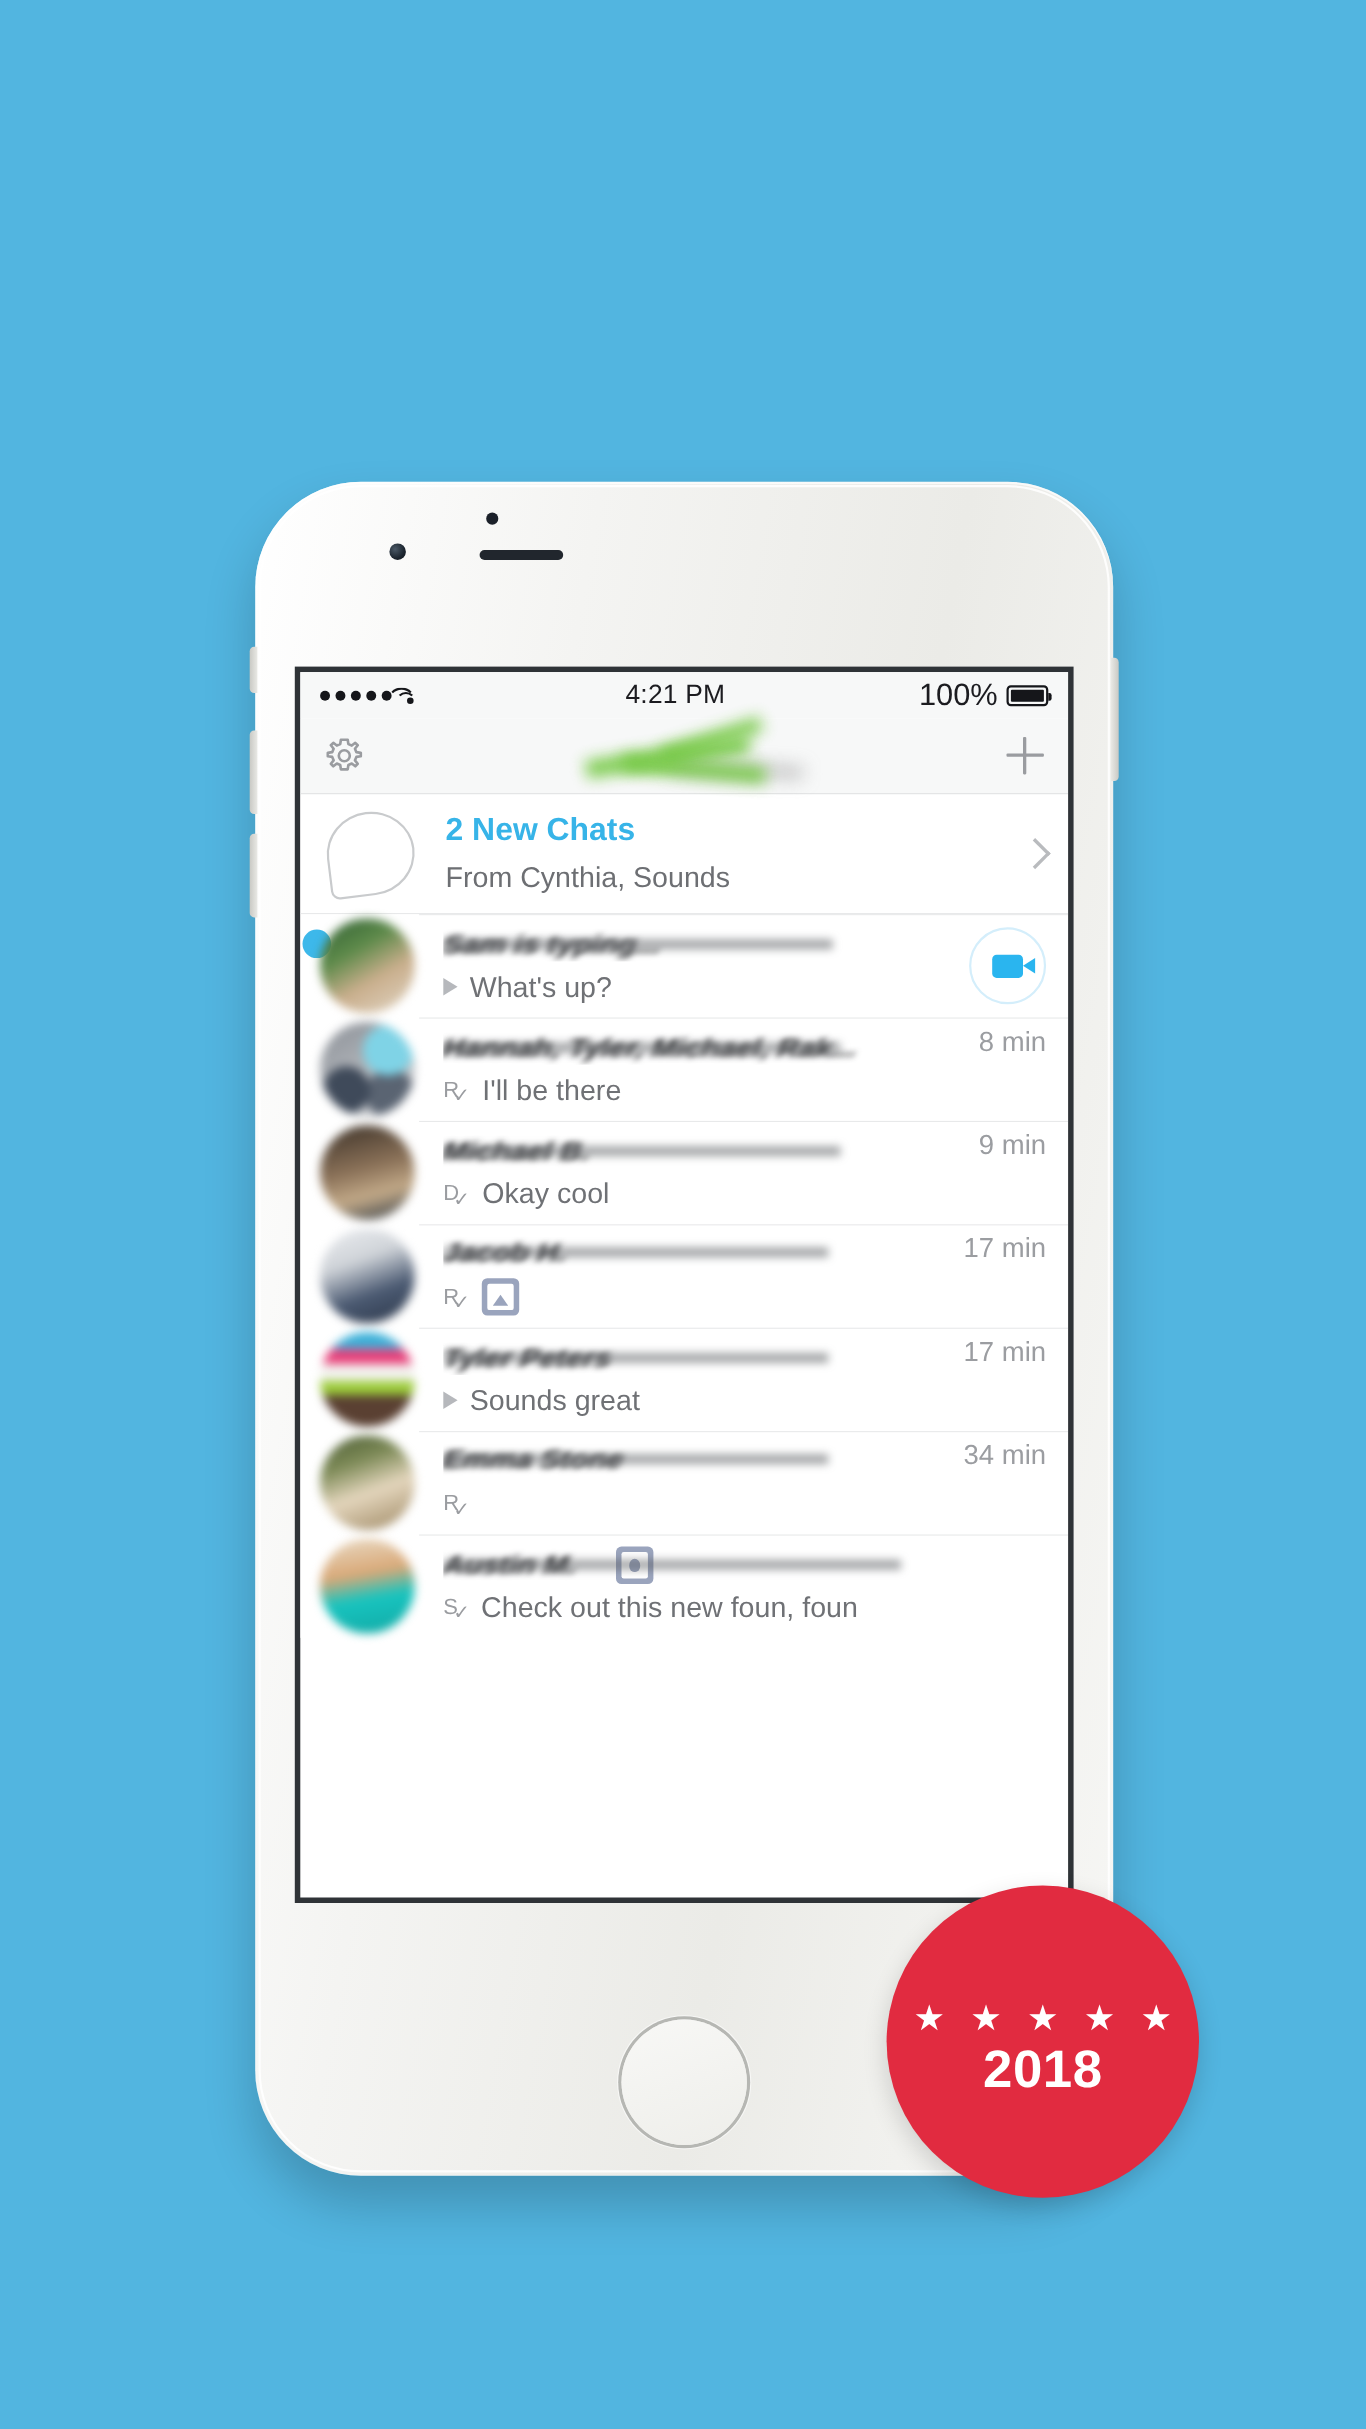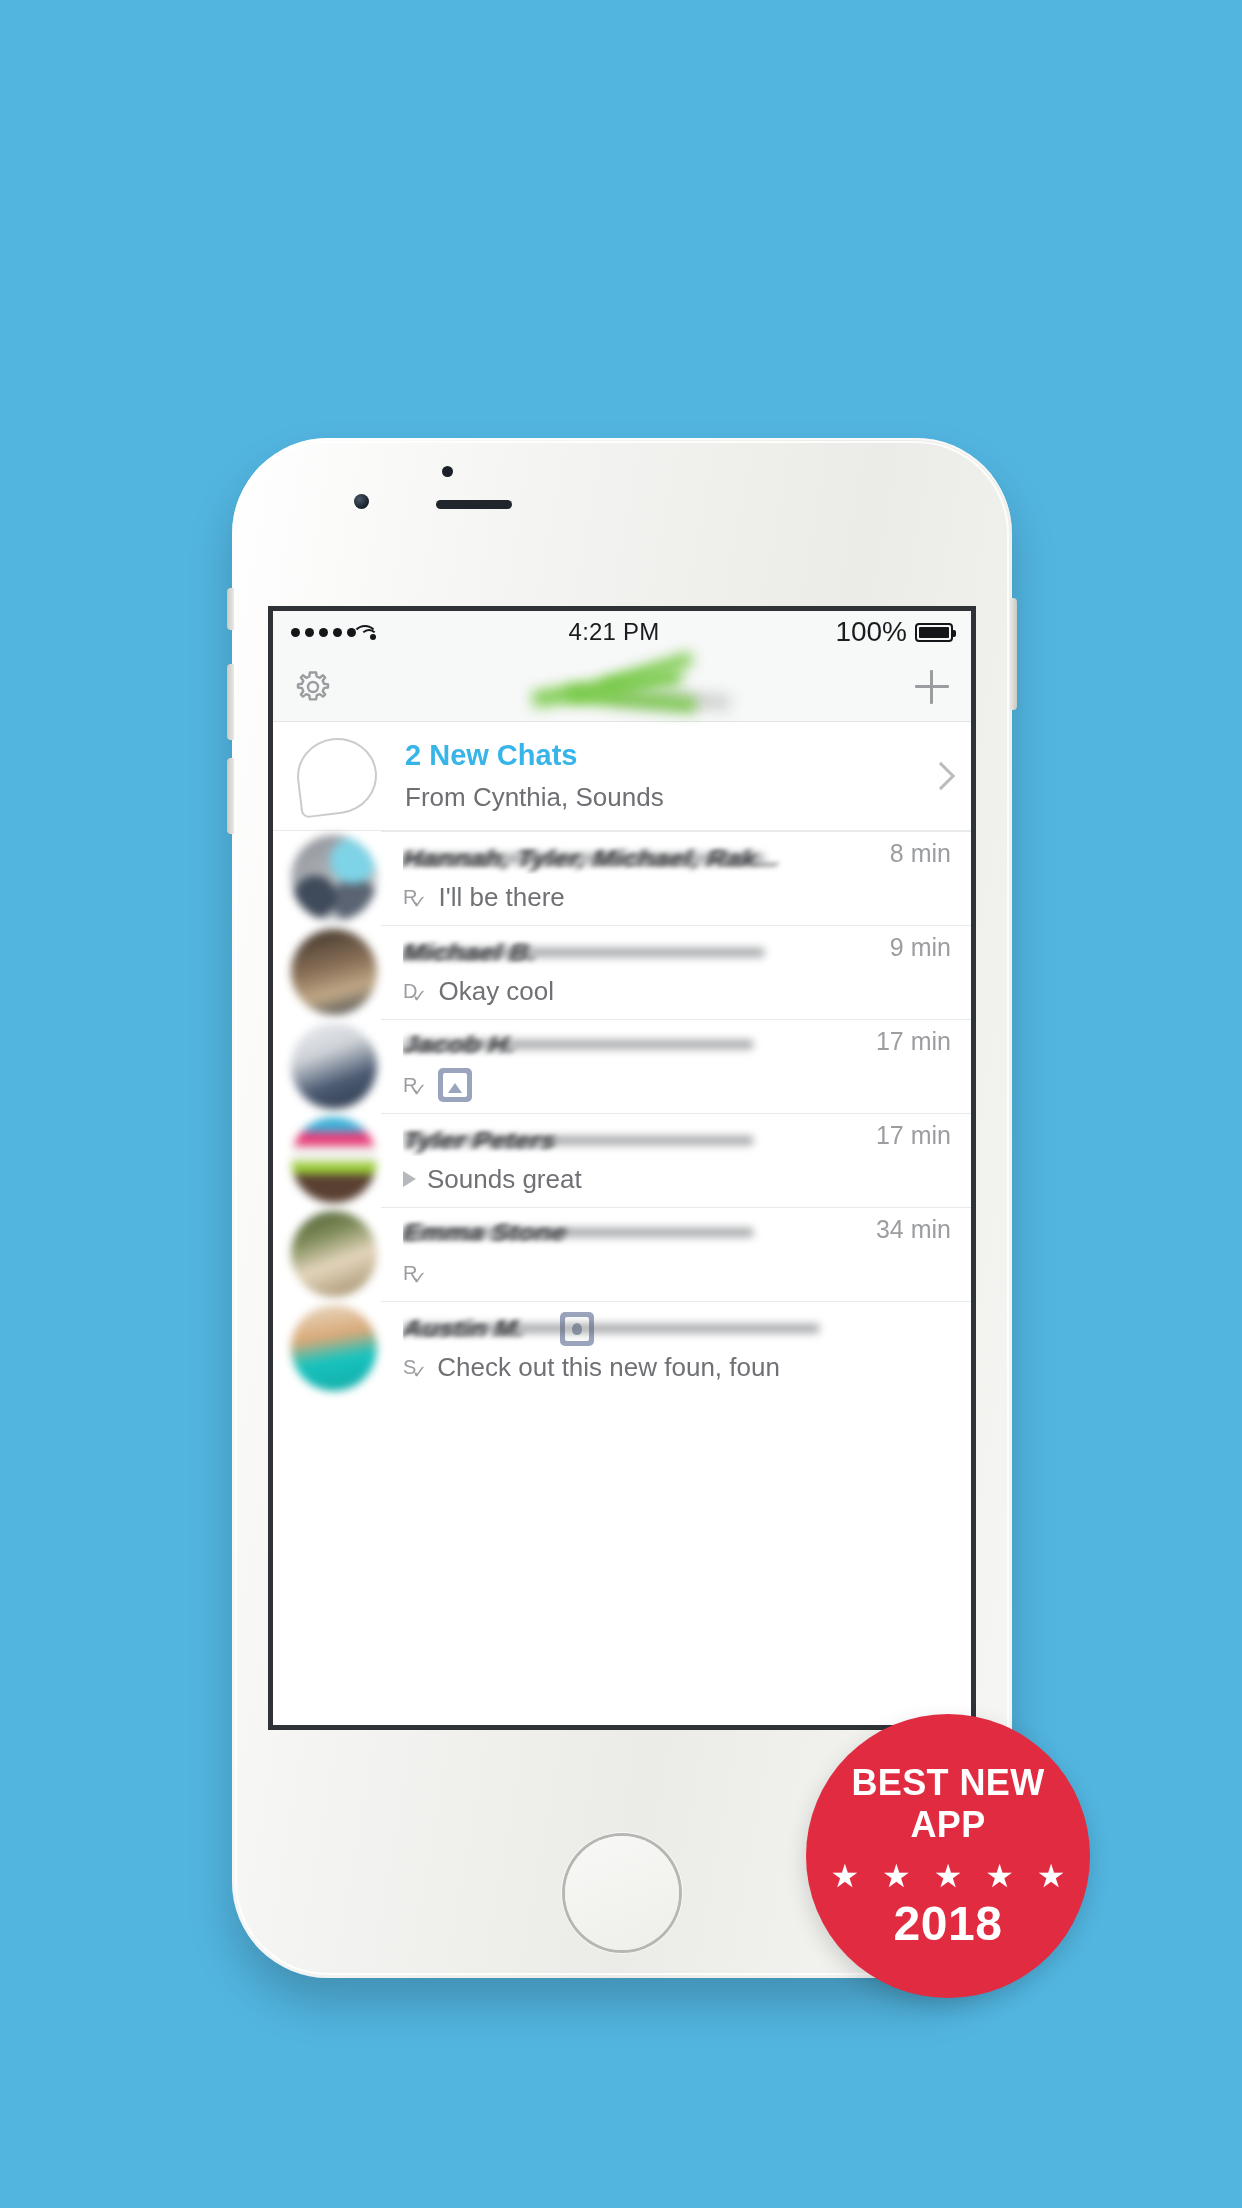--- a/index.html
+++ b/index.html
@@ -527,20 +527,41 @@
 
         <div class="row newchats">
           <div class="bubble-ico"></div>
           <div class="nc-text">
             <div class="nc-title">2 New Chats</div>
             <div class="nc-sub">From Cynthia, Sounds</div>
           </div>
           <div class="chev"></div>
         </div>
 
+        <div class="row">
+          <div class="rowline"></div>
+          <div class="avatar-wrap">
+            <div class="unread"></div>
+            <div class="avatar">
+              <div class="sk" style="background:linear-gradient(150deg,#2f5e33 0%,#5d8a4a 34%,#c9ae8c 62%,#e2d7c6 100%)"></div>
+            </div>
+          </div>
+          <div class="msg">
+            <div class="name-blur smudge">
+              <span>Sam is typing...</span>
+            </div>
+            <div class="preview">
+              <span class="ico-tri"></span>
+              <span>What's up?</span>
+            </div>
+          </div>
+          <div class="videobtn">
+            <div class="cambody"></div>
+          </div>
+        </div>
 
         <div class="row">
           <div class="rowline"></div>
           <div class="avatar-wrap">
             <div class="avatar">
               <div class="sk" style="background:
                 radial-gradient(circle at 72% 30%, #7fd3e6 0 26%, transparent 27%),
                 radial-gradient(circle at 28% 72%, #3f4a5a 0 24%, transparent 25%),
                 radial-gradient(circle at 74% 76%, #5a6472 0 24%, transparent 25%),
                 linear-gradient(150deg,#8a8f96,#d7d9dc)"></div>
@@ -653,18 +674,17 @@
           </div>
         </div>
 
       </div>
     </div>
 
     <div class="home"></div>
   </div>
 
   <div class="award">
-    <div class="award-title">BEST NEW APP</div>
     <div class="award-stars">★ ★ ★ ★ ★</div>
     <div class="award-year">2018</div>
   </div>
 
 </div>
 
 </body></html>

